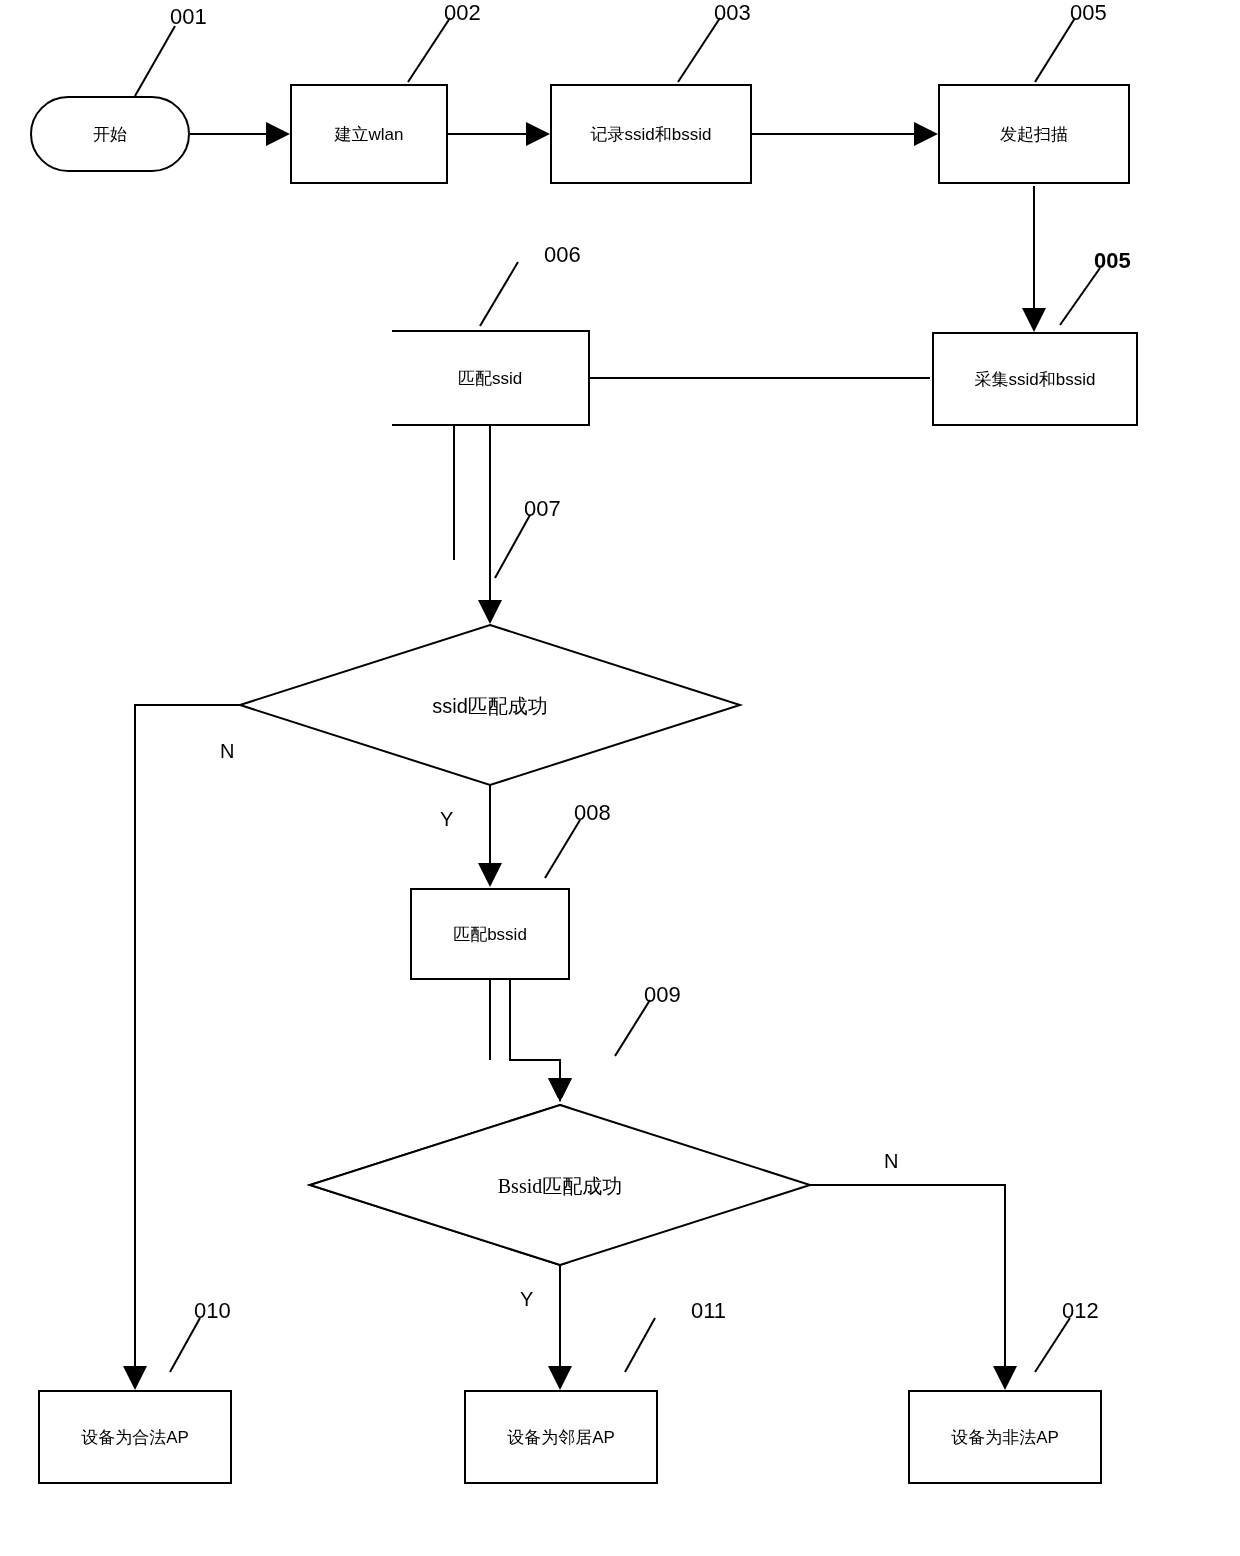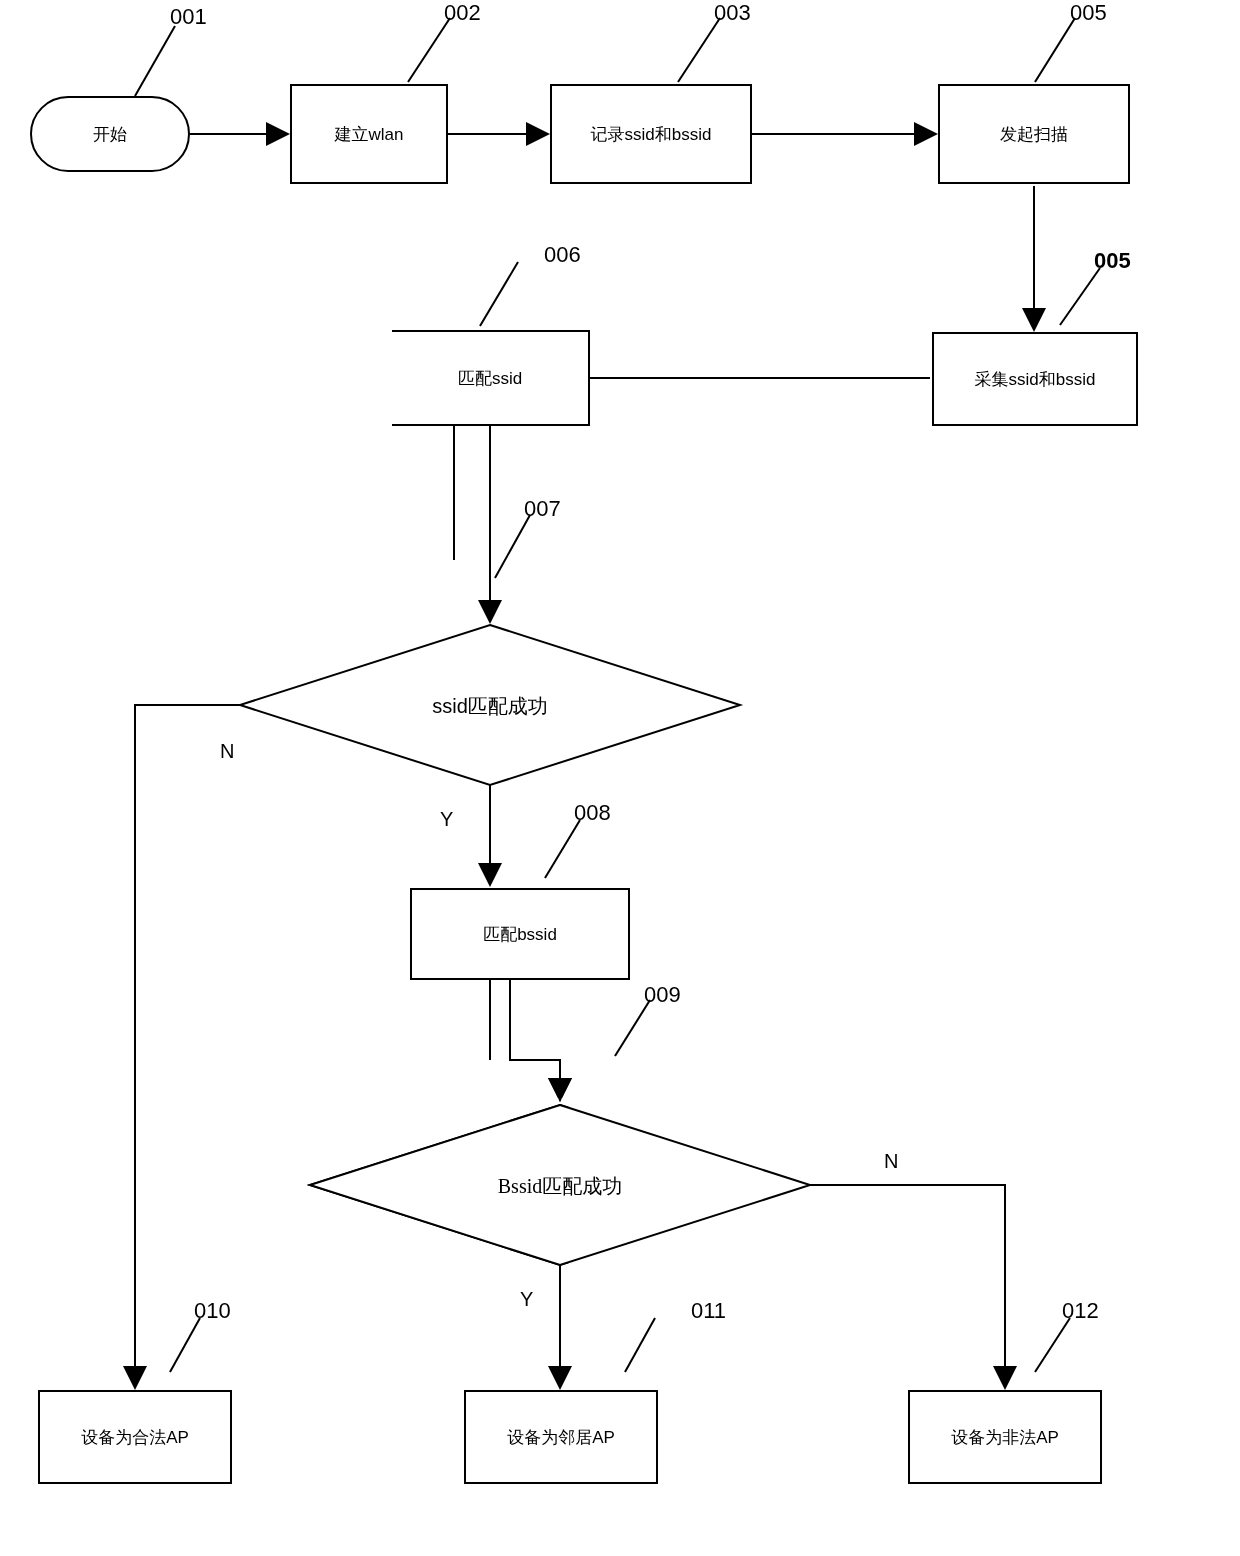--- a/index.html
+++ b/index.html
@@ -164,21 +164,21 @@
   </div>
 
   <div class="node process" style="left:390px; top:330px; width:200px; height:96px; background:white;">
     <span>匹配ssid</span>
   </div>
 
   <div class="diamond-wrapper" style="left:240px; top:625px; width:500px; height:160px;">
     <div class="diamond-text" style="top:68px;">ssid匹配成功</div>
   </div>
 
-  <div class="node process" style="left:410px; top:888px; width:220px; height:92px;">
+  <div class="node process" style="left:410px; top:888px; width:160px; height:92px;">
     <span>匹配bssid</span>
   </div>
 
   <div class="diamond-wrapper" style="left:310px; top:1105px; width:500px; height:160px;font-family:Liberation Serif, serif;">
     <div class="diamond-text" style="top:68px;">Bssid匹配成功</div>
   </div>
 
   <div class="node process" style="left:38px; top:1390px; width:194px; height:94px;">
     <span>设备为合法AP</span>
   </div>

